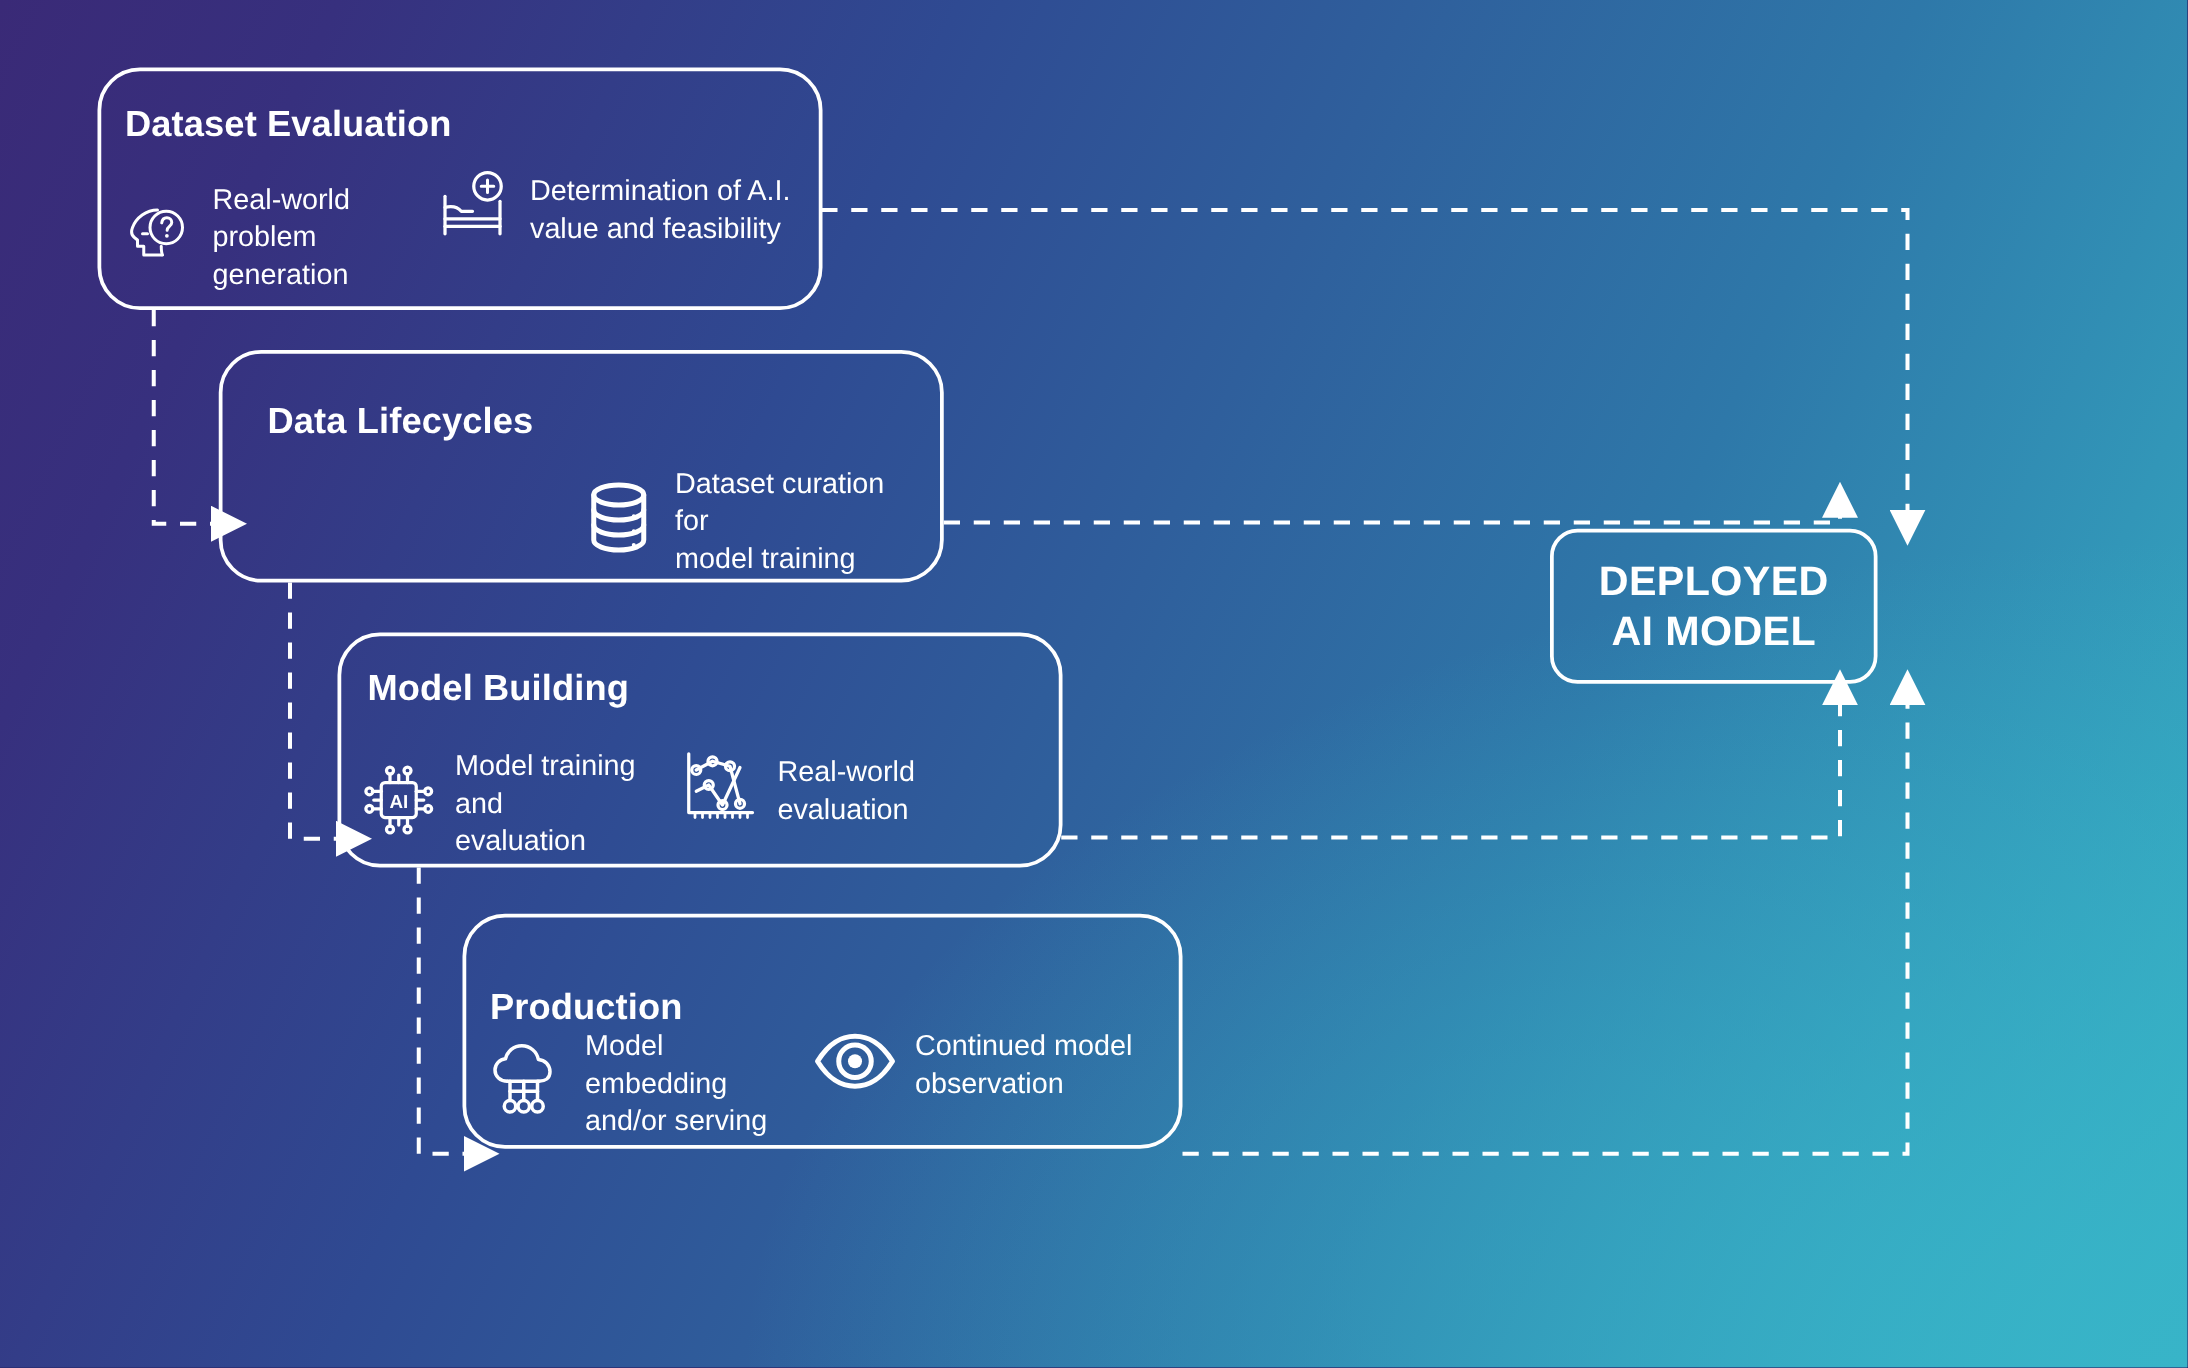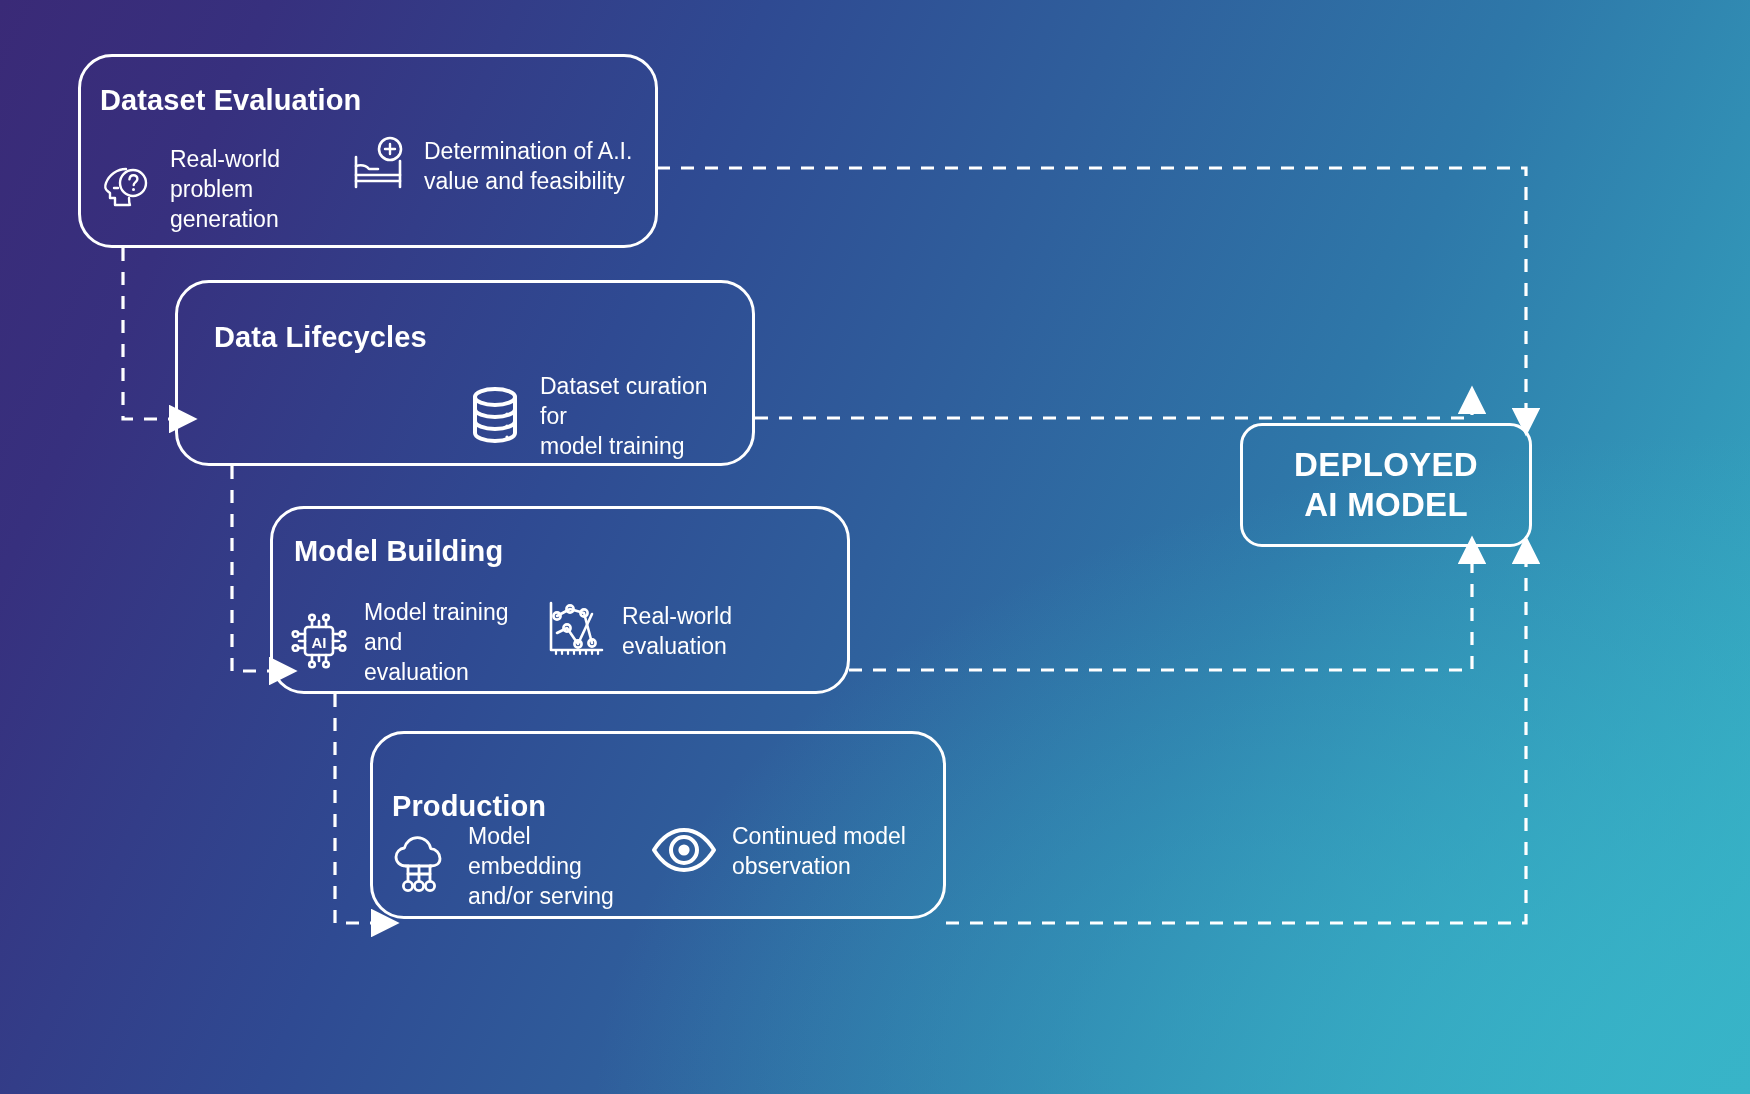--- a/index.html
+++ b/index.html
@@ -53,21 +53,21 @@
     color: #ffffff;
     font-size: 23px;
     line-height: 1.3;
     white-space: pre-line;
     font-weight: 400;
   }
   #deployed-box {
     position: absolute;
     left: 1240px;
     top: 423px;
-    width: 292px;
+    width: 262px;
     height: 124px;
     box-sizing: border-box;
     border: 3px solid #ffffff;
     border-radius: 22px;
     display: flex;
     align-items: center;
     justify-content: center;
   }
   #deployed-label {
     color: #ffffff;

